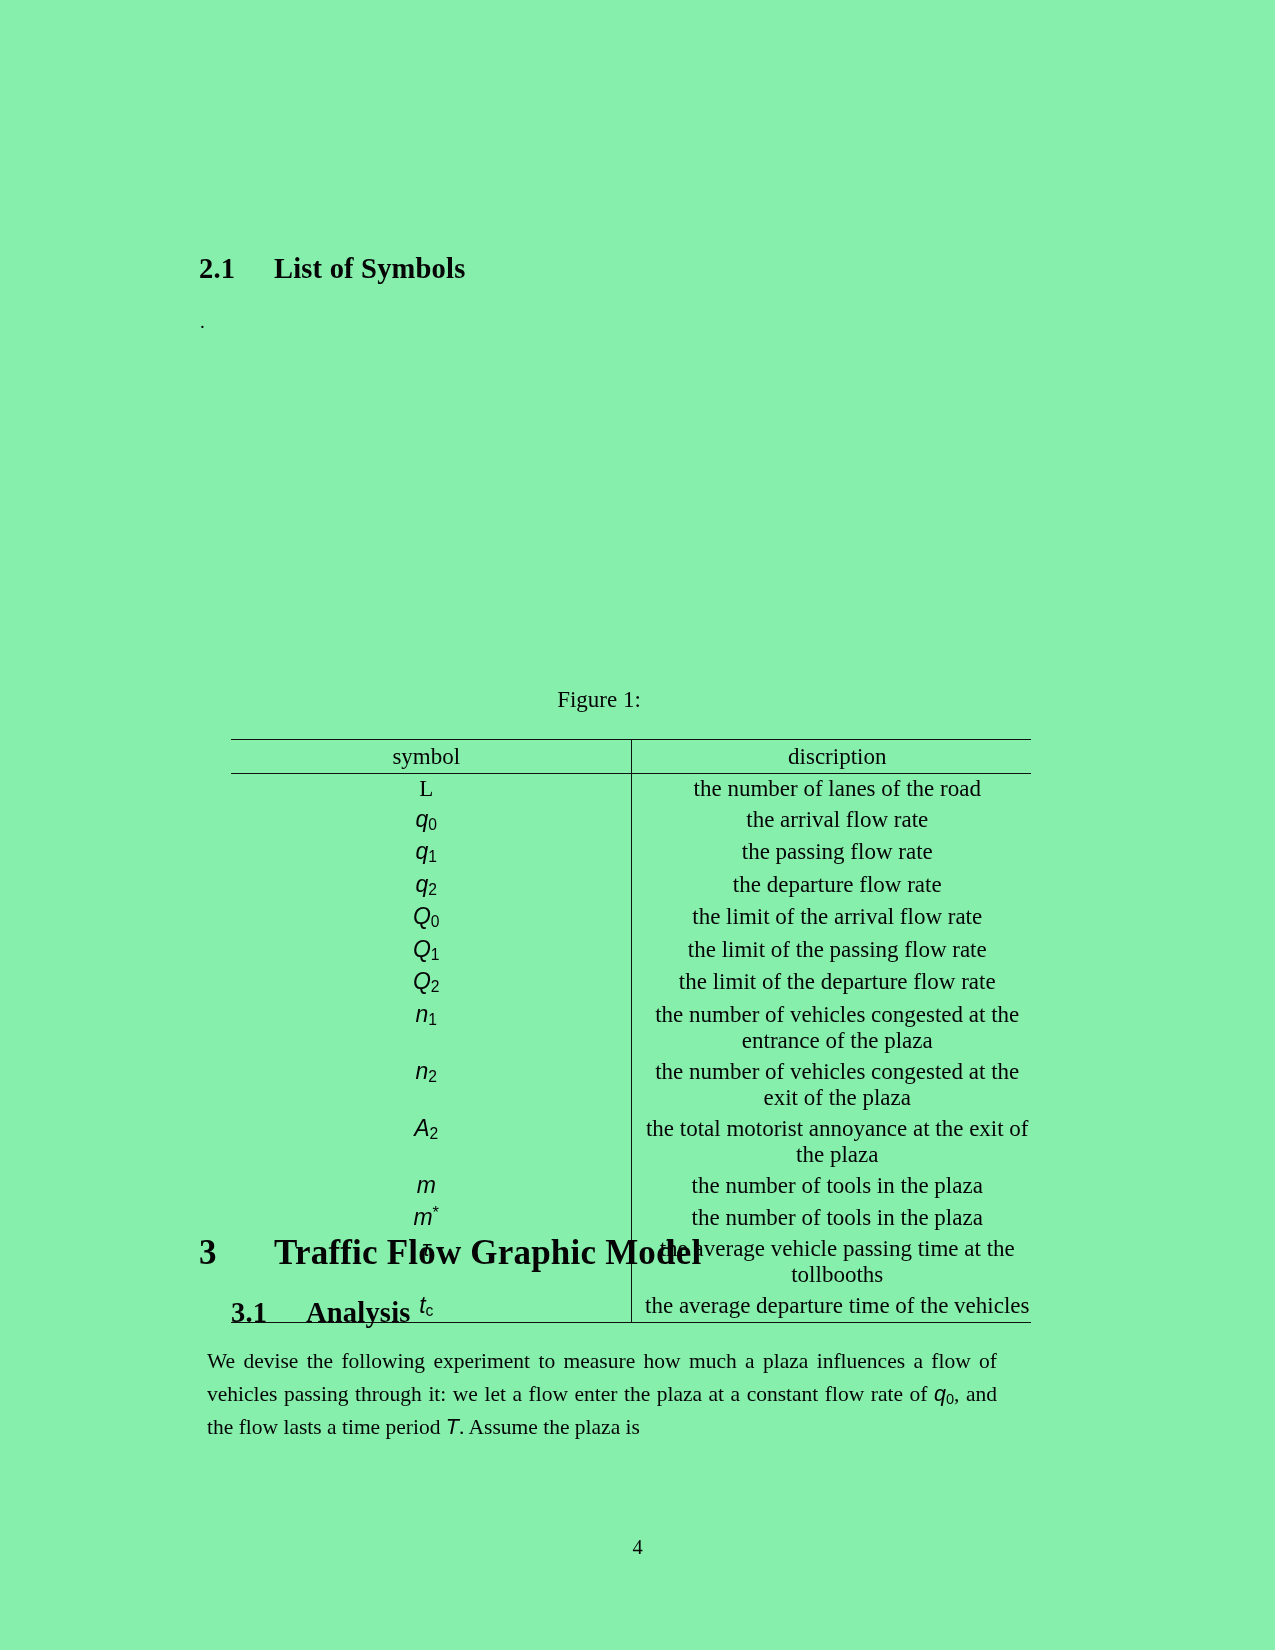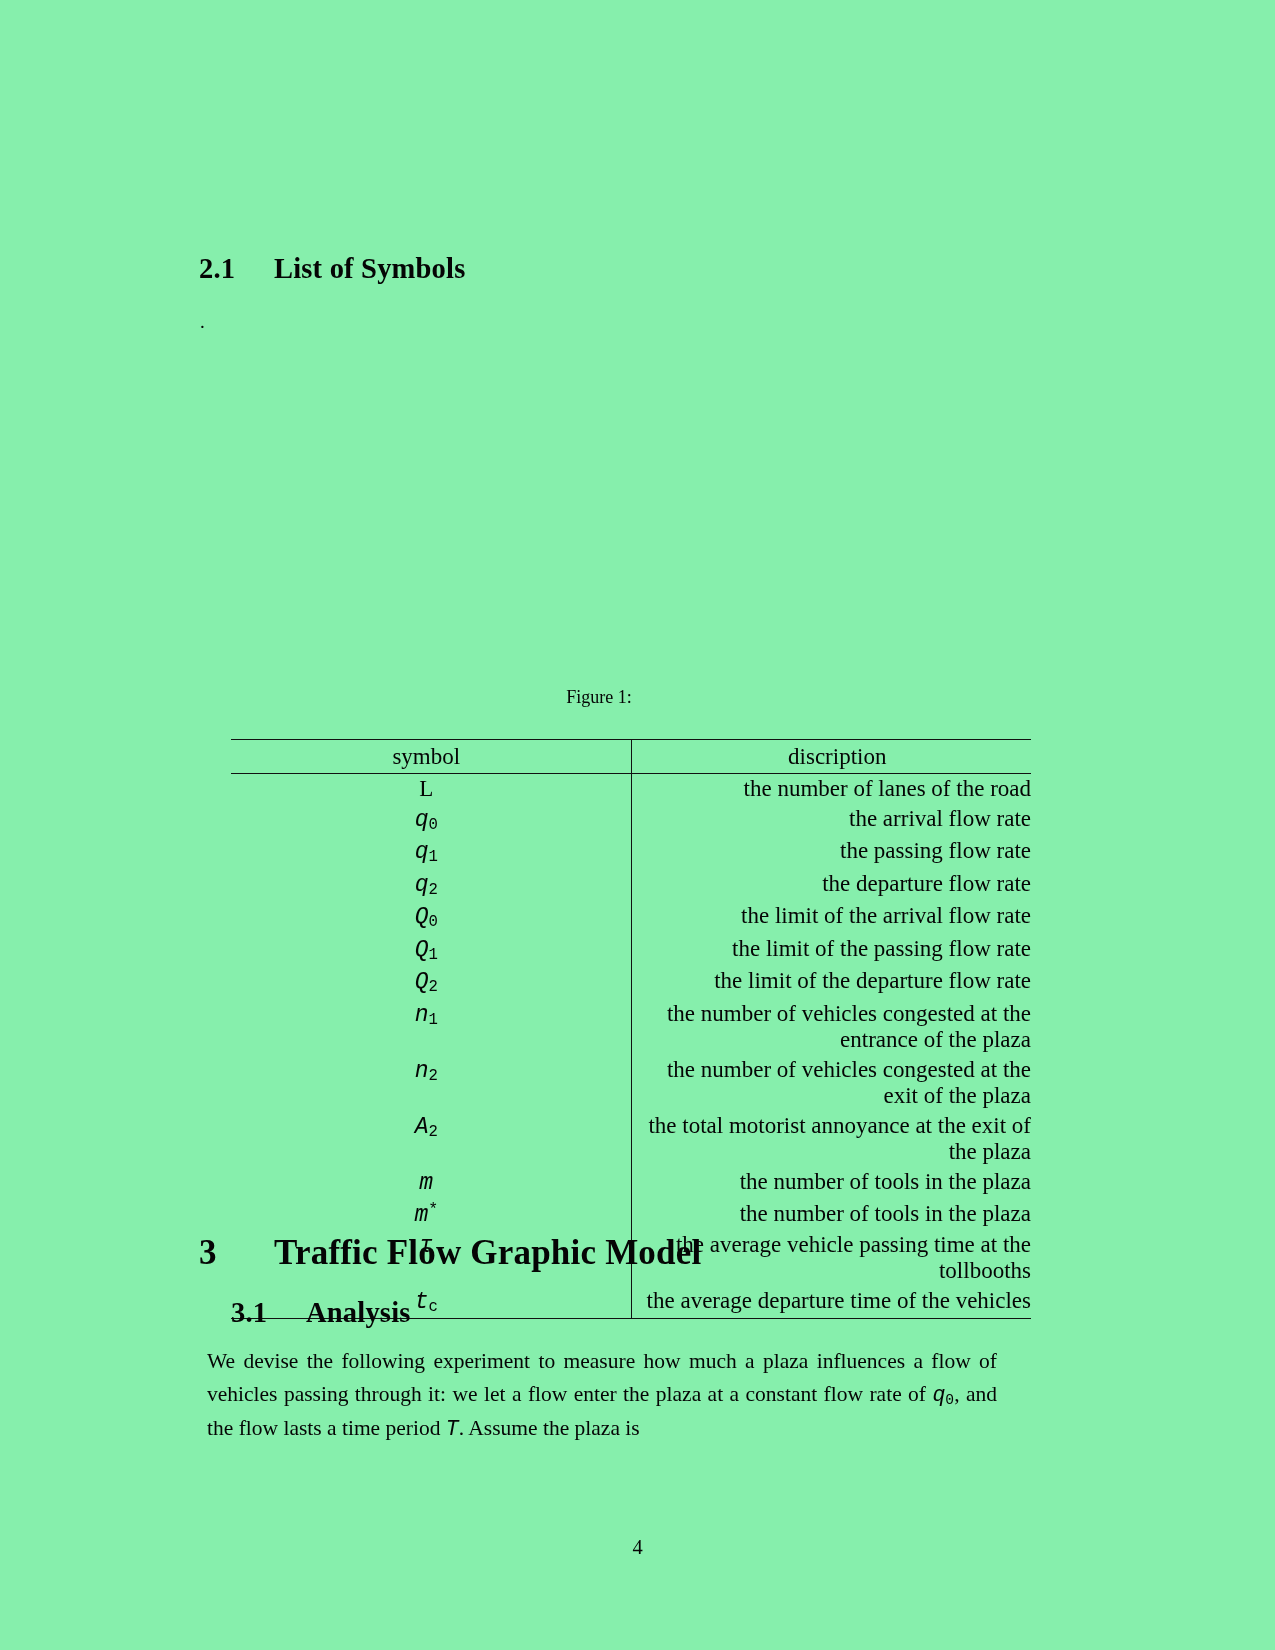--- a/index.html
+++ b/index.html
@@ -49,21 +49,21 @@
   .h1 .num { width: 75px; flex: none; }
 
   .dot-line {
     font-size: 19px;
     line-height: 1;
   }
 
   
   .fig-caption {
     text-align: center;
-    font-size: 18px;
+    font-size: 23px;
     width: 800px;
   }
 
   
   .symtable {
     border-collapse: collapse;
     width: 800px;
     font-size: 23px;
     table-layout: fixed;
   }
@@ -90,34 +90,34 @@
   }
   .symtable .row .c-sym {
     text-align: center;
     border-right: 1.2px solid #111;
     padding-right: 9px;
     padding-top: 2px;
     padding-bottom: 2px;
     width: 100px;
   }
   .symtable .row .c-desc {
-    text-align: right;
+    text-align: center;
     padding-left: 12px;
     padding-top: 2px;
     padding-bottom: 2px;
   }
   .symtable .rule-bot td {
     border-top: 1.7px solid #111;
     height: 2px;
     line-height: 0;
     font-size: 0;
   }
 
   .mathit {
-    font-family: Liberation Mono, monospace;
+    font-family: Liberation Sans, sans-serif;
     font-style: italic;
   }
   .mathup {
     font-style: normal;
   }
   sub.ms {
     font-size: 0.68em;
     vertical-align: -0.22em;
     font-style: normal;
   }

